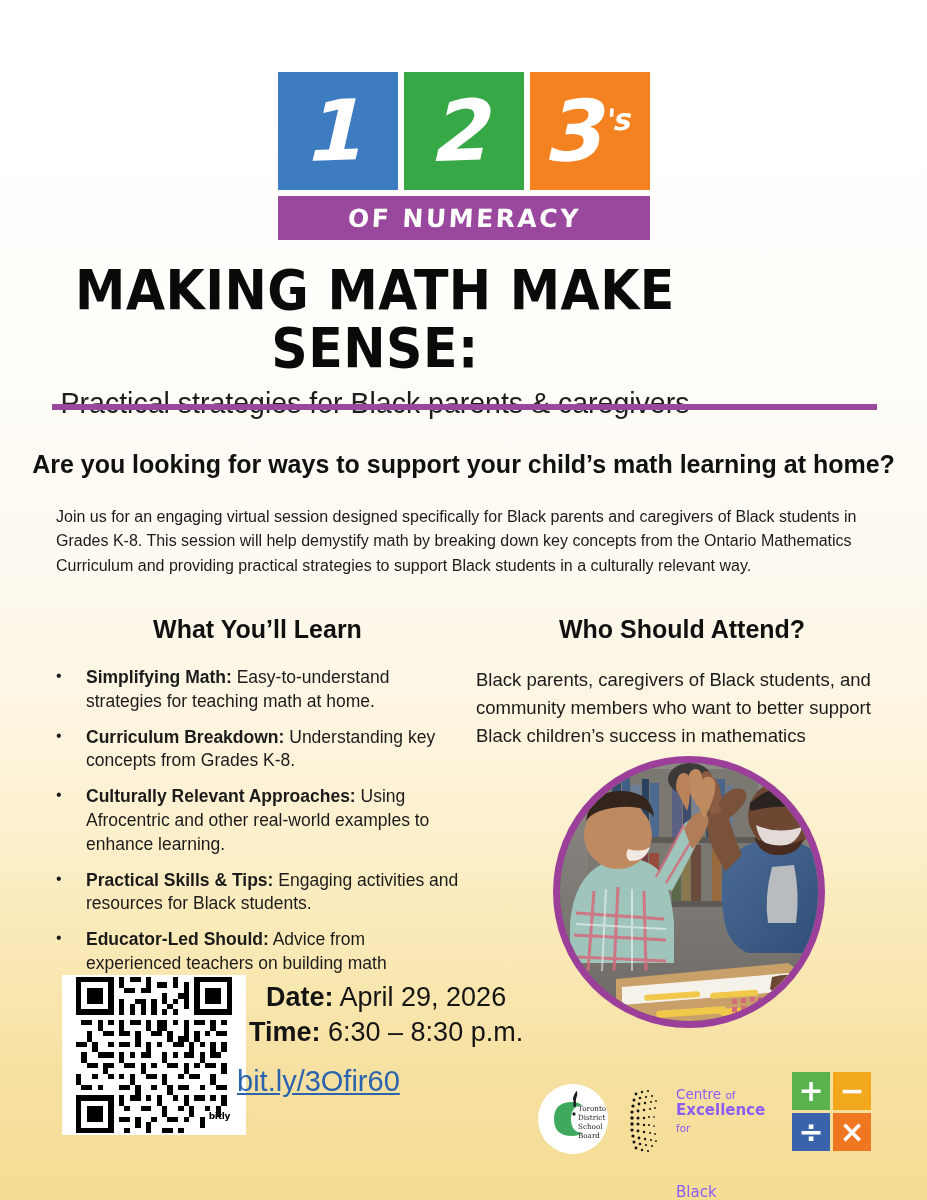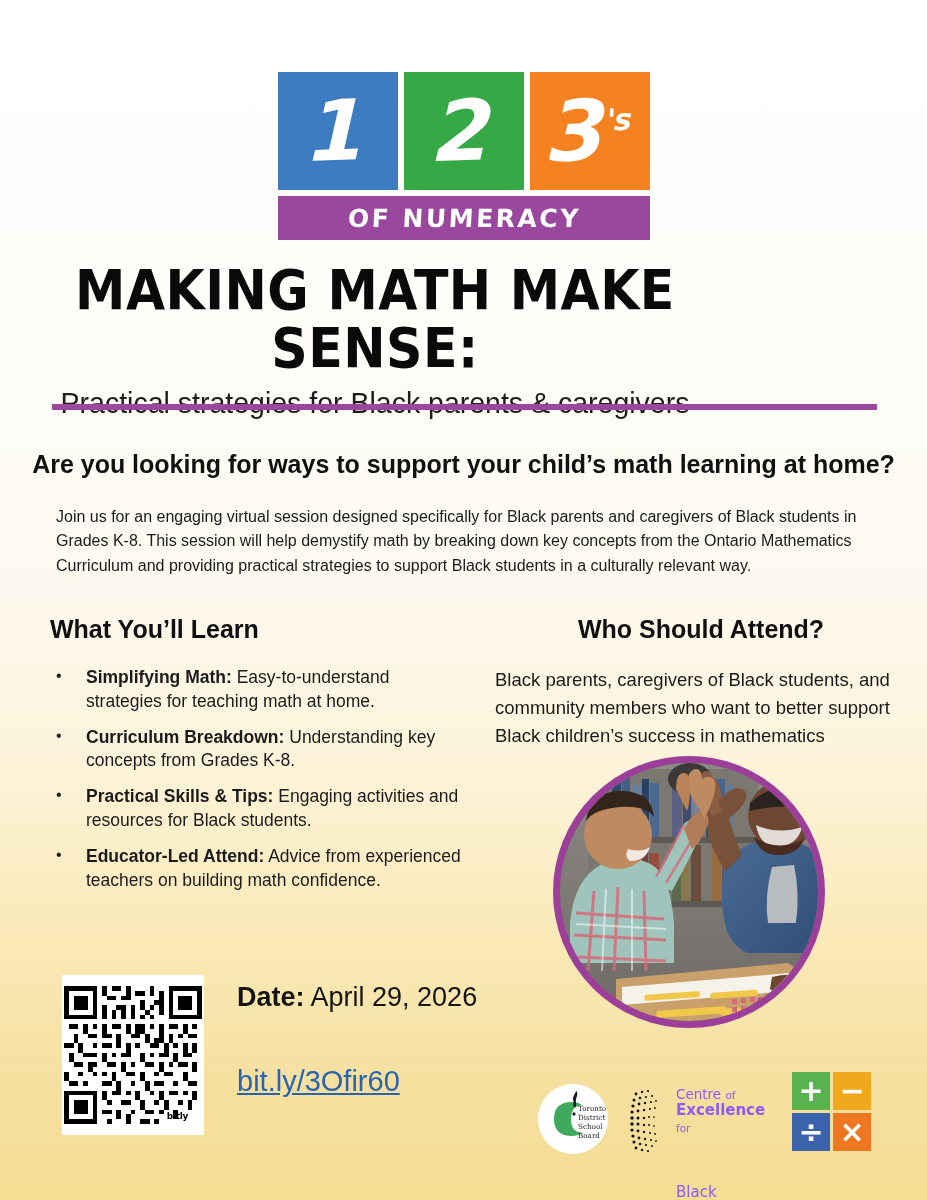--- a/index.html
+++ b/index.html
@@ -119,24 +119,25 @@
   }
 
   
   .col-left {
     position: absolute;
     left: 50px; top: 615px;
     width: 415px;
   }
   .col-right {
     position: absolute;
-    left: 491px; top: 615px;
+    left: 472px; top: 615px;
     width: 420px;
   }
   .col-heading {
+    text-align: center;
     font-size: 25px;
     font-weight: bold;
     color: #101010;
     margin-bottom: 22px;
   }
   .col-right .col-heading { text-align: center; }
 
   ul.learn-list { list-style: none; }
   ul.learn-list li {
     position: relative;
@@ -171,38 +172,38 @@
     border: 7px solid #9c3f9a;
     overflow: hidden;
     background: #6f6a66;
   }
   .photo-inner { position: absolute; inset: 0; overflow: hidden; }
 
   
   .qr-card {
     position: absolute;
     left: 62px; top: 975px;
-    width: 142px; height: 160px;
+    width: 184px; height: 160px;
     background: #ffffff;
     padding: 2px;
   }
   .qr-card svg { display: block; width: 100%; height: 100%; }
   .qr-brand {
     position: absolute;
     right: 16px; bottom: 14px;
     font-size: 9px; font-weight: bold;
     font-family: "DejaVu Sans", sans-serif;
     color: #000;
     letter-spacing: -0.3px;
   }
 
   
   .datetime {
     position: absolute;
-    left: 237px; top: 980px; text-align: center;
+    left: 249px; top: 980px; text-align: center;
   }
   .dt-line {
     font-size: 27px;
     color: #141414;
     line-height: 1.28;
   }
   .dt-line b { font-weight: bold; }
   .register {
     position: absolute;
     left: 237px; top: 1064px;
@@ -298,22 +299,23 @@
 
 <div class="headline">Are you looking for ways to support your child’s math learning at home?</div>
 
 <p class="intro">Join us for an engaging virtual session designed specifically for Black parents and caregivers of Black students in Grades K-8. This session will help demystify math by breaking down key concepts from the Ontario Mathematics Curriculum and providing practical strategies to support Black students in a culturally relevant way.</p>
 
 <div class="col-left">
   <div class="col-heading">What You’ll Learn</div>
   <ul class="learn-list">
     <li><b>Simplifying Math:</b><span> Easy-to-understand strategies for teaching math at home.</span></li>
     <li><b>Curriculum Breakdown:</b><span> Understanding key concepts from Grades K-8.</span></li>
+    <li><b>Culturally Relevant Approaches:</b><span> Using Afrocentric and other real-world examples to enhance learning.</span></li>
     <li><b>Practical Skills &amp; Tips:</b><span> Engaging activities and resources for Black students.</span></li>
-    <li><b>Educator-Led Attend:</b><span> Advice from experienced teachers on building math confidence.</span></li>
+    <li><b>Educator-Led Should:</b><span> Advice from experienced teachers on building math confidence.</span></li>
   </ul>
 </div>
 
 <div class="col-right">
   <div class="col-heading">Who Should Attend?</div>
   <p class="attend-text">Black parents, caregivers of Black students, and community members who want to better support Black children’s success in mathematics</p>
 </div>
 
 <div class="photo-circle">
   <div class="photo-inner">
@@ -589,20 +591,21 @@
         <rect x="13" y="27" width="1" height="2"></rect>
       <rect x="16" y="28" width="2" height="1"></rect>
         <rect x="19" y="28" width="1" height="1"></rect>
     </g>
   </svg>
   <span class="qr-brand">bitly</span>
 </div>
 
 <div class="datetime">
   <div class="dt-line"><b>Date:</b><span> April 29, 2026</span></div>
+  <div class="dt-line"><b>Time:</b><span> 6:30 – 8:30 p.m.</span></div>
 </div>
 
 <div class="register">
   <a href="#" class="register-link">bit.ly/3Ofir60</a>
 </div>
 
 <div class="tdsb-logo">
   <svg viewBox="0 0 70 70" width="70" height="70">
     <circle cx="35" cy="35" r="35" fill="#ffffff"></circle>
     <path d="M34 18 q-18 0 -18 17 q0 17 18 17 q6 0 10 -3 q-11 -1 -11 -14 q0 -13 11 -14 q-4 -3 -10 -3 z" fill="#3faa5d"></path>

